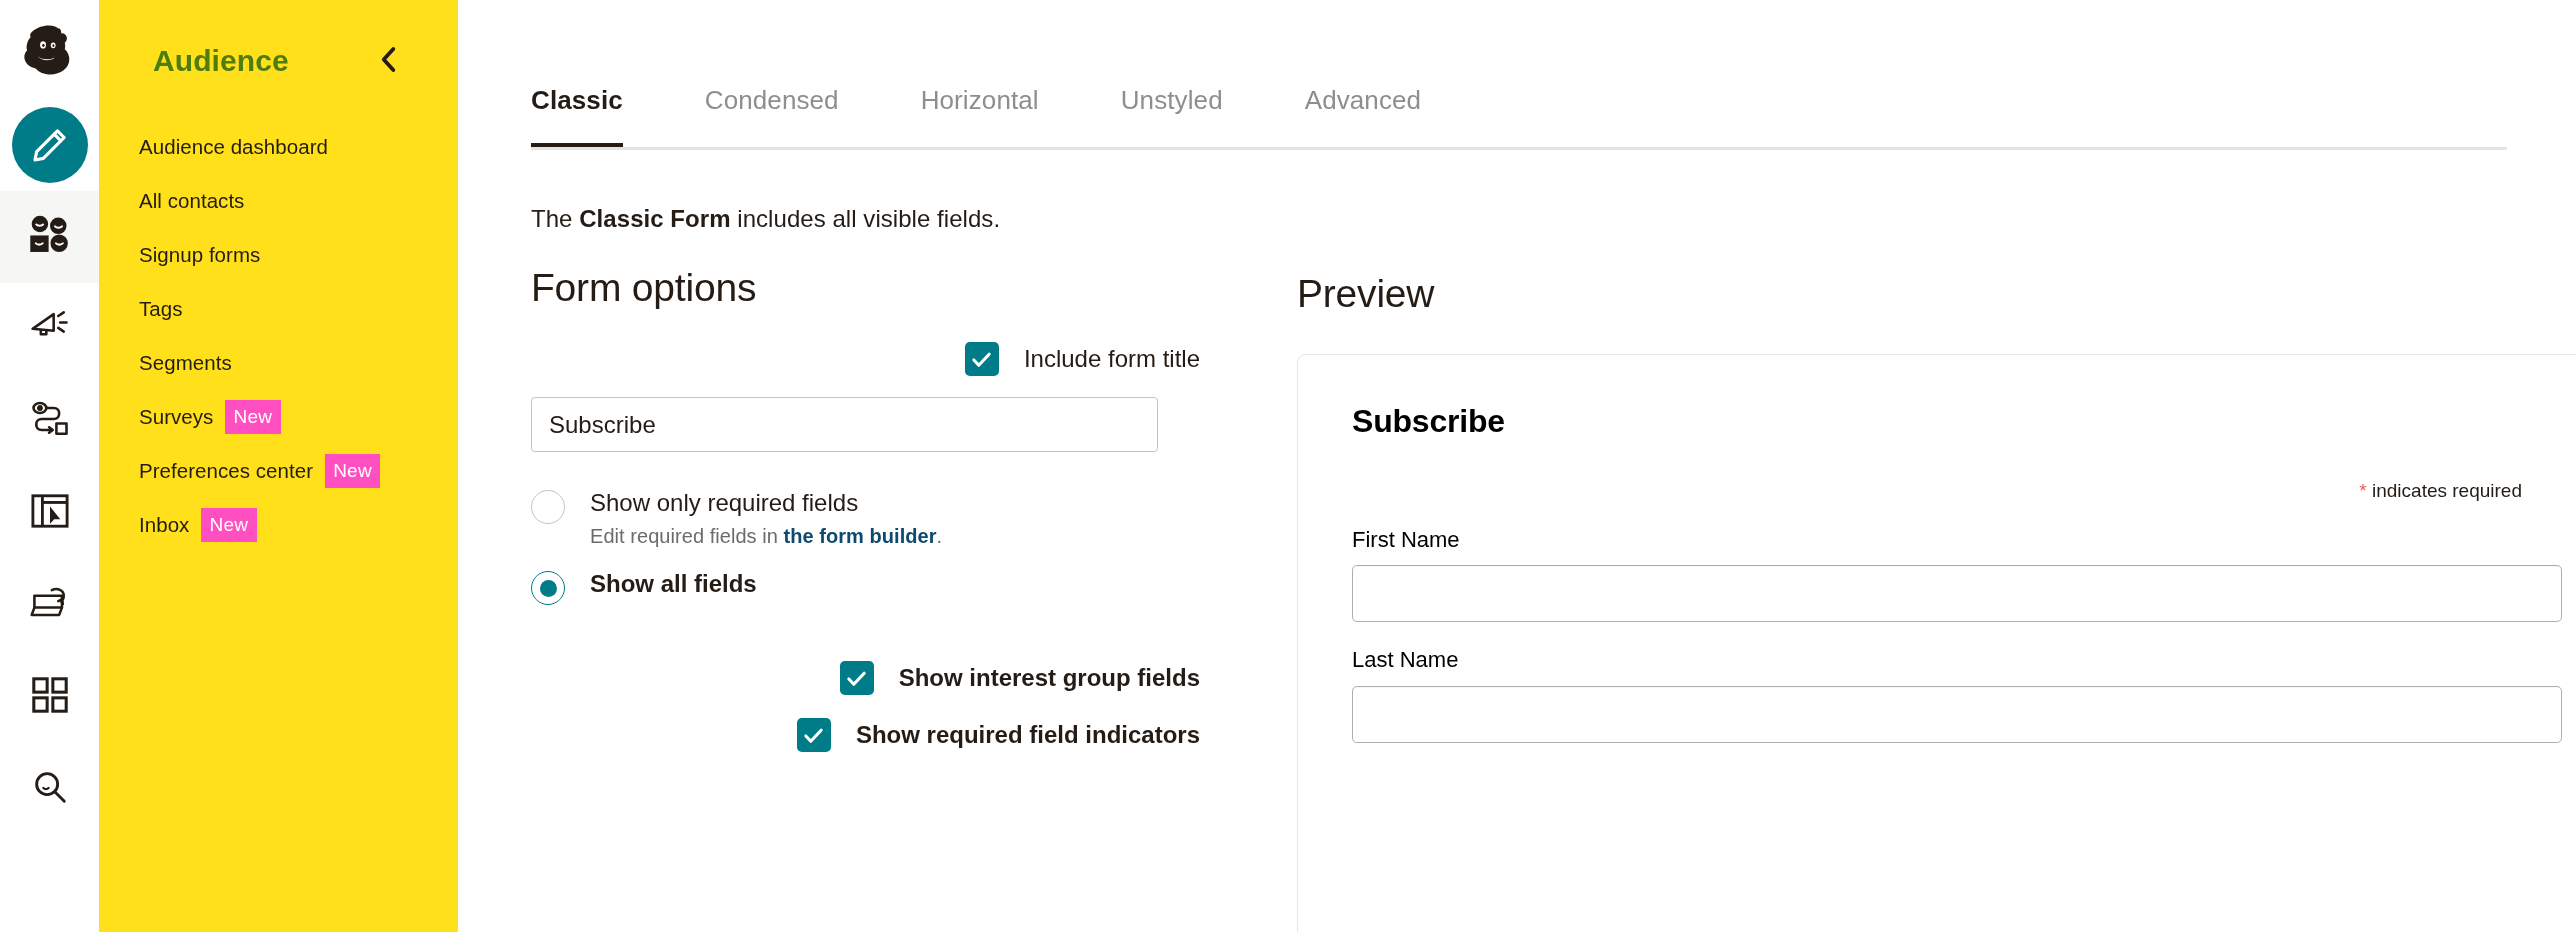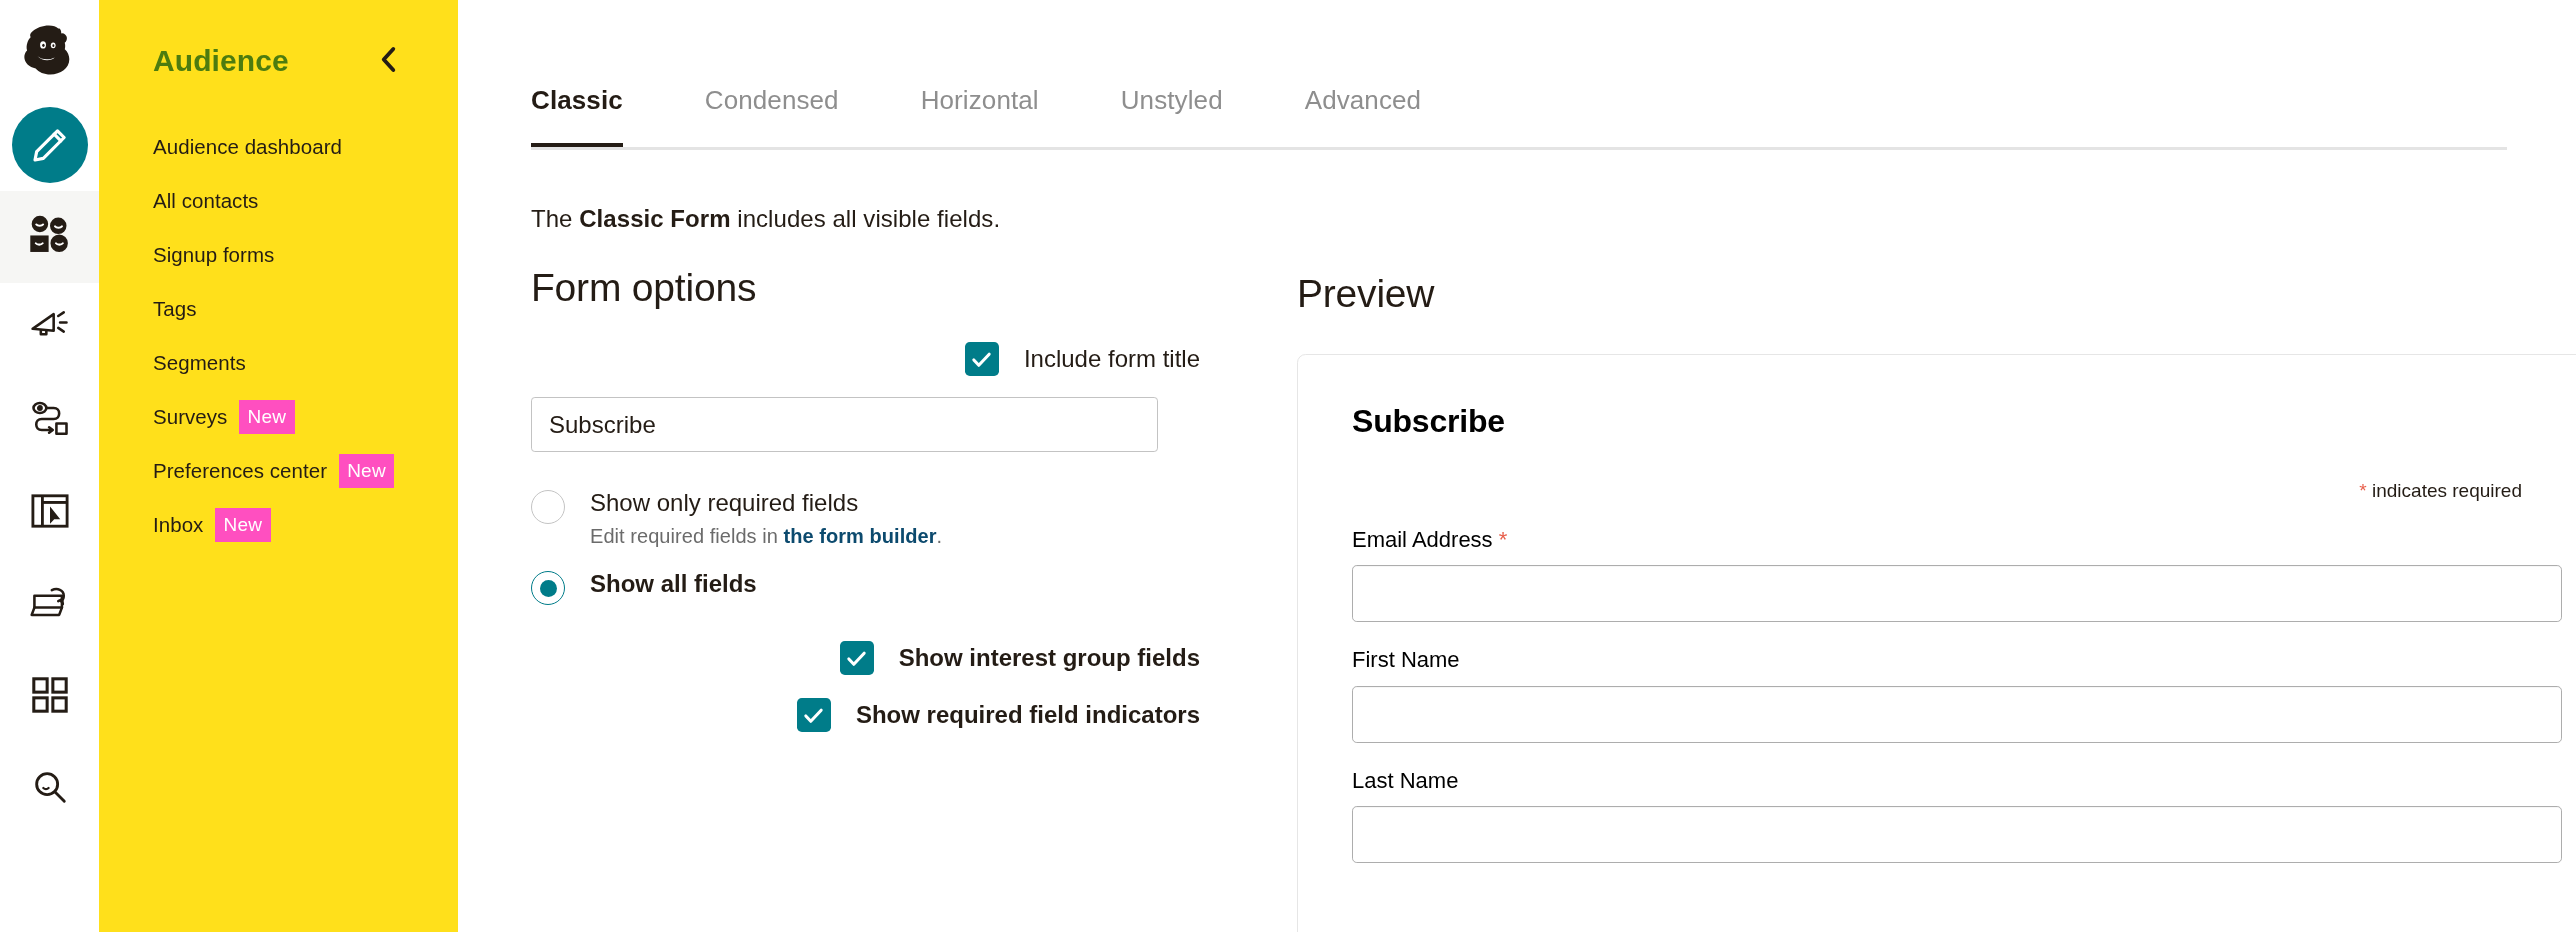--- a/index.html
+++ b/index.html
@@ -60,21 +60,21 @@
     letter-spacing: 0.1px;
   }
   .nav-collapse {
     cursor: pointer;
     display: flex; align-items: center; justify-content: center;
     width: 32px; height: 32px;
   }
   .nav-list { margin-top: 42px; }
   .nav-item {
     display: flex; align-items: center;
-    padding: 0 0 0 54px;
+    padding: 0 0 0 40px;
     height: 54px;
     cursor: pointer;
     gap: 11.5px;
   }
   .nav-item-label {
     font-size: 20.5px;
     color: #241C15;
     letter-spacing: 0.05px;
   }
   .badge-new {
@@ -208,21 +208,21 @@
   .radio-main { font-size: 24px; color: #241C15; line-height: 1.15; }
   .radio-main.bold { font-weight: 700; }
   .radio-sub {
     font-size: 20px;
     color: #6b6b6b;
     margin-top: 8.6px;
     letter-spacing: 0.05px;
   }
   .radio-sub a { color: #0c4a6e; text-decoration: none; font-weight: 700; }
 
-  .checks-block { margin-top: 36px; }
+  .checks-block { margin-top: 56px; }
   .checks-block .opt-row { margin-top: 0; }
   .checks-block .opt-row + .opt-row { margin-top: 23px; }
 
   
   .preview-title {
     font-size: 39px;
     color: #241C15;
     padding-top: 122px;
     letter-spacing: -0.2px;
   }
@@ -499,25 +499,20 @@
 
       <div class="col-right">
         <div class="preview-title">Preview</div>
 
         <div class="preview-card">
           <div class="preview-inner">
             <div class="preview-h">Subscribe</div>
 
             <div class="req-note"><span class="star">*</span><span> indicates required</span></div>
 
-            <div class="fld">
-              <div class="fld-label"><span>Email Address</span>
-                <span class="star">*</span></div>
-              <input class="fld-input" type="text" value="" style="">
-            </div>
 
             <div class="fld">
               <div class="fld-label">First Name</div>
               <input class="fld-input" type="text" value="" style="">
             </div>
 
             <div class="fld">
               <div class="fld-label">Last Name</div>
               <input class="fld-input" type="text" value="" style="">
             </div>

